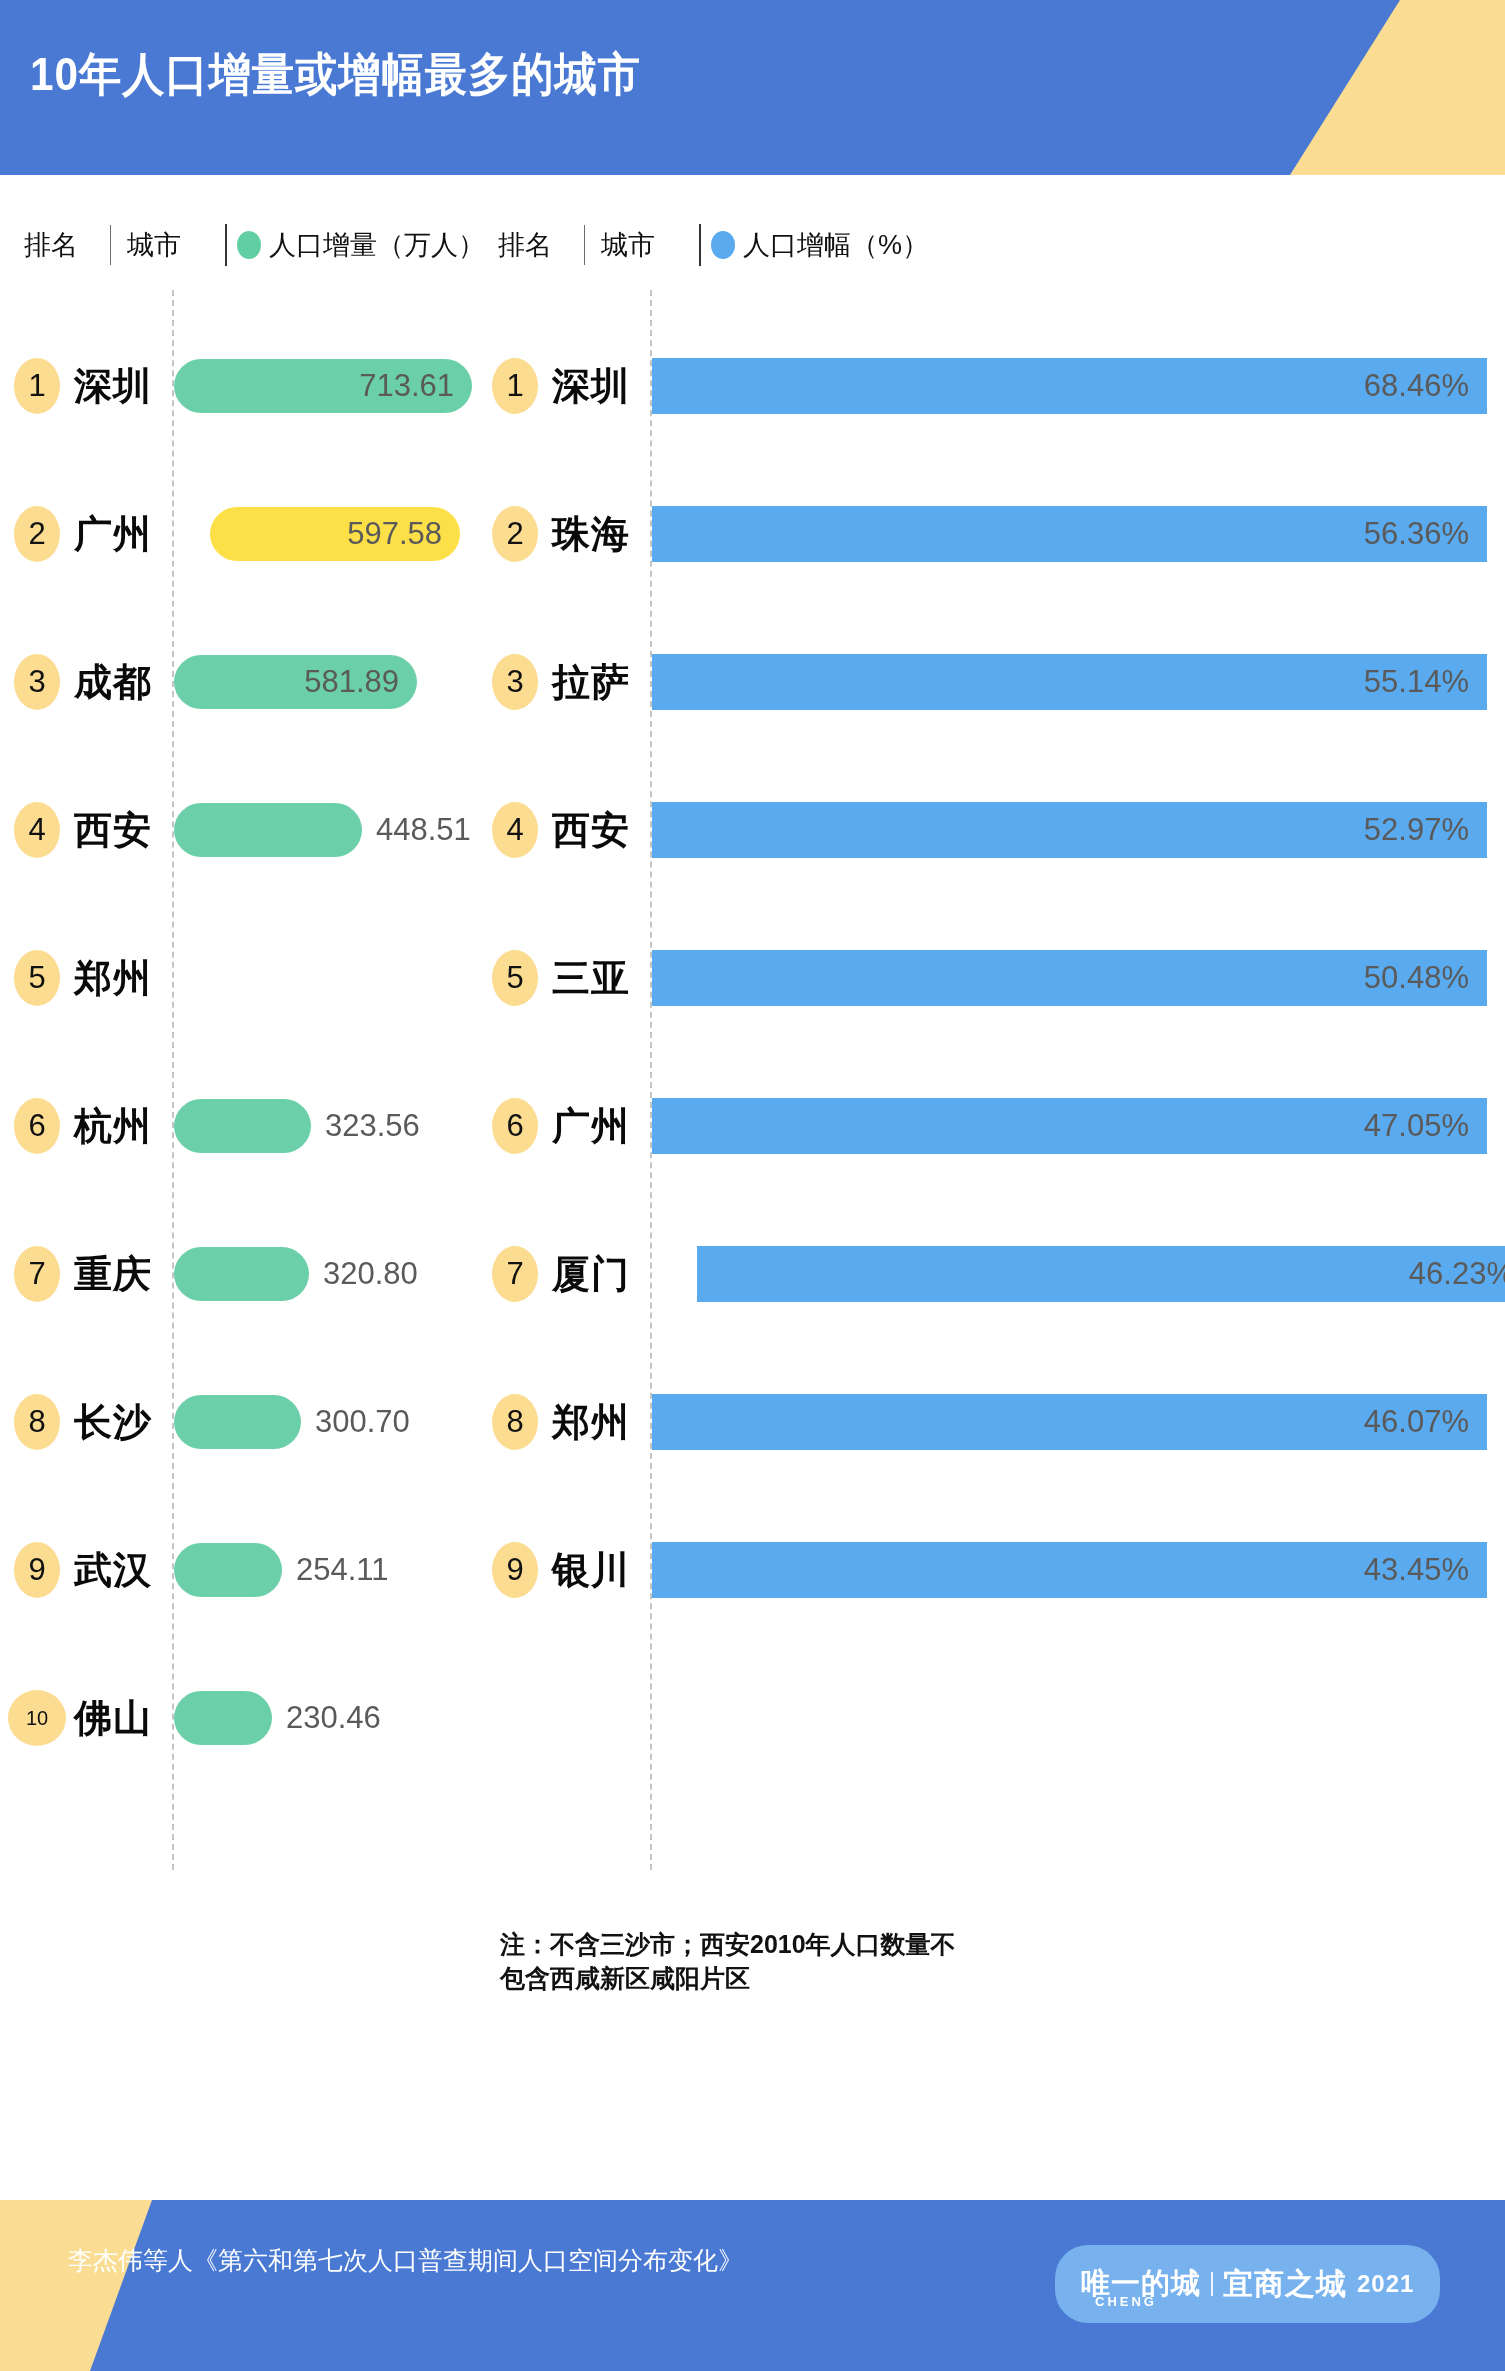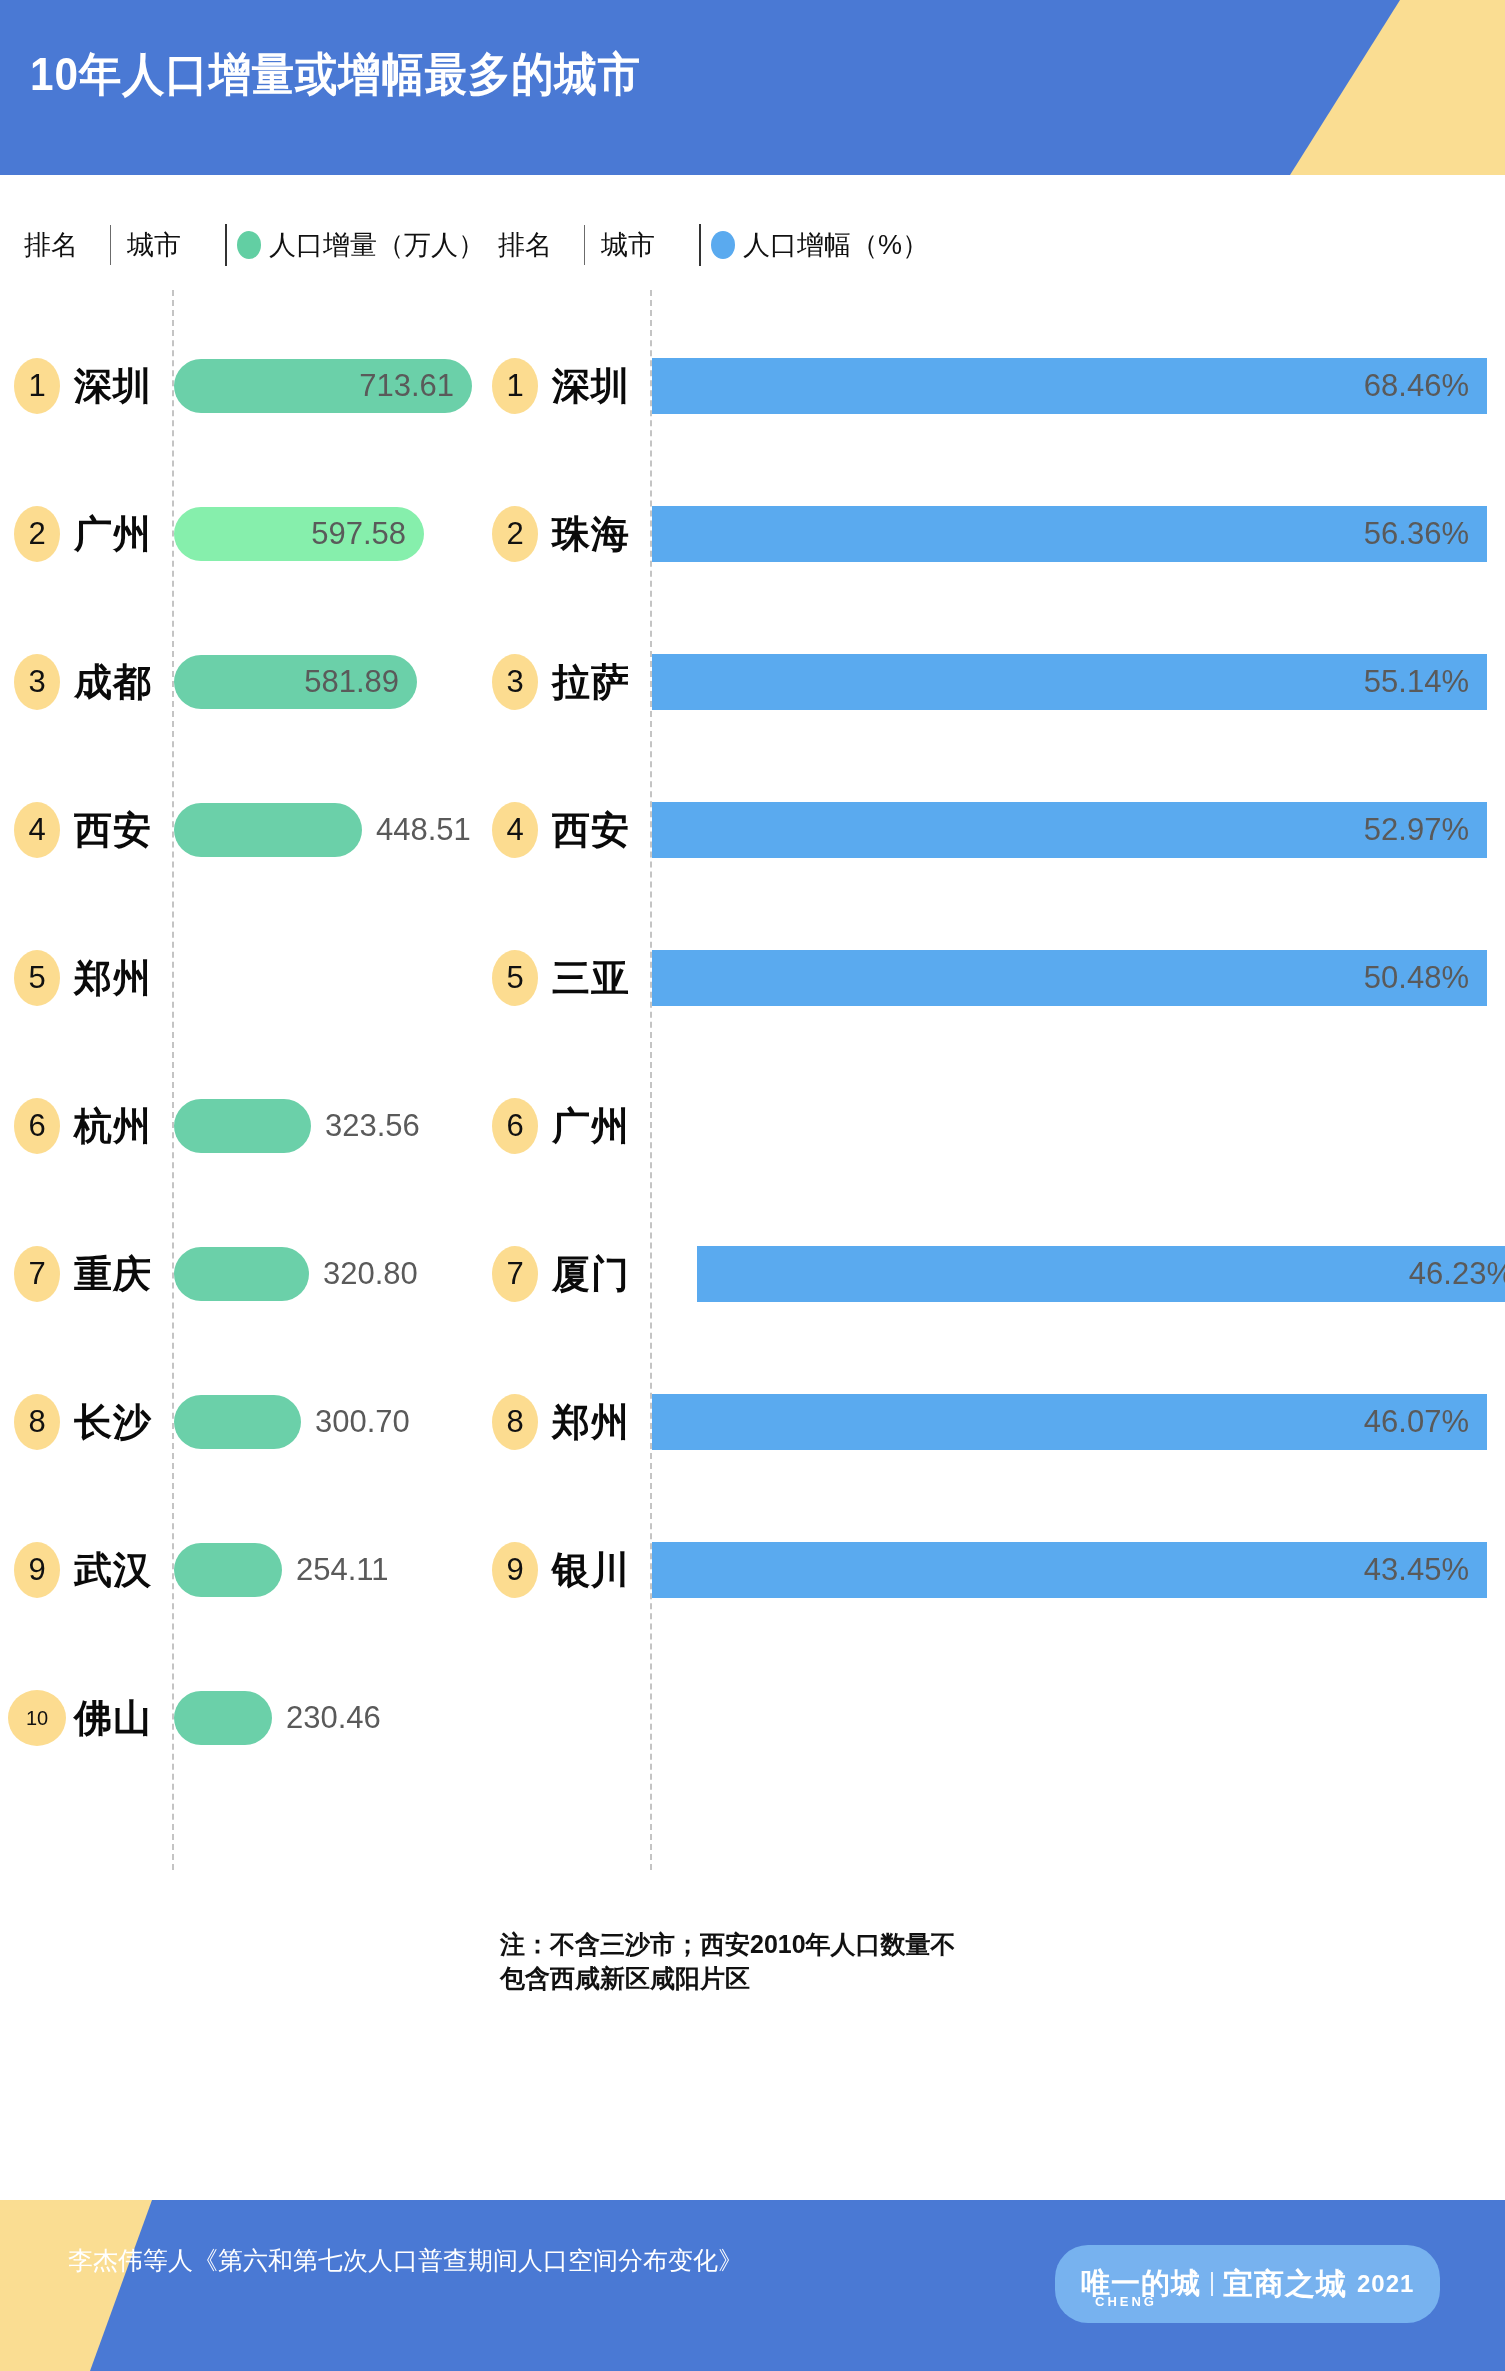--- a/index.html
+++ b/index.html
@@ -170,21 +170,21 @@
         <div class="bar-wrap">
           <div class="bar-green" style="width: 298px; background: rgb(107, 208, 169);">
             <span class="bar-val-in">713.61</span>
           </div>
         </div>
       </div>
       <div class="row" style="top: 170px; width: 740px;">
         <div class="badge">2</div>
         <div class="cityname">广州</div>
         <div class="bar-wrap">
-          <div class="bar-green" style="width: 250px; background: #86efac;">
+          <div class="bar-green" style="width: 250px; background: #fde047; margin-left: 36px;">
             <span class="bar-val-in">597.58</span>
           </div>
         </div>
       </div>
       <div class="row" style="top: 318px; width: 740px;">
         <div class="badge">3</div>
         <div class="cityname">成都</div>
         <div class="bar-wrap">
           <div class="bar-green" style="width: 243px; background: rgb(107, 208, 169);">
             <span class="bar-val-in">581.89</span>
@@ -290,20 +290,25 @@
         <div class="cityname">三亚</div>
         <div class="bar-wrap">
           <div class="bar-blue" style="width: 835px; background: rgb(90, 170, 239);">
             <span class="bar-val-in">50.48%</span>
           </div>
         </div>
       </div>
       <div class="row" style="top: 762px; width: 1027px;">
         <div class="badge">6</div>
         <div class="cityname">广州</div>
+        <div class="bar-wrap">
+          <div class="bar-blue" style="width: 835px; background: rgb(90, 170, 239);">
+            <span class="bar-val-in">47.05%</span>
+          </div>
+        </div>
       </div>
       <div class="row" style="top: 910px; width: 1027px;">
         <div class="badge">7</div>
         <div class="cityname">厦门</div>
         <div class="bar-wrap">
           <div class="bar-blue" style="width: 835px; background: rgb(90, 170, 239); margin-left: 45px;">
             <span class="bar-val-in">46.23%</span>
           </div>
         </div>
       </div>

